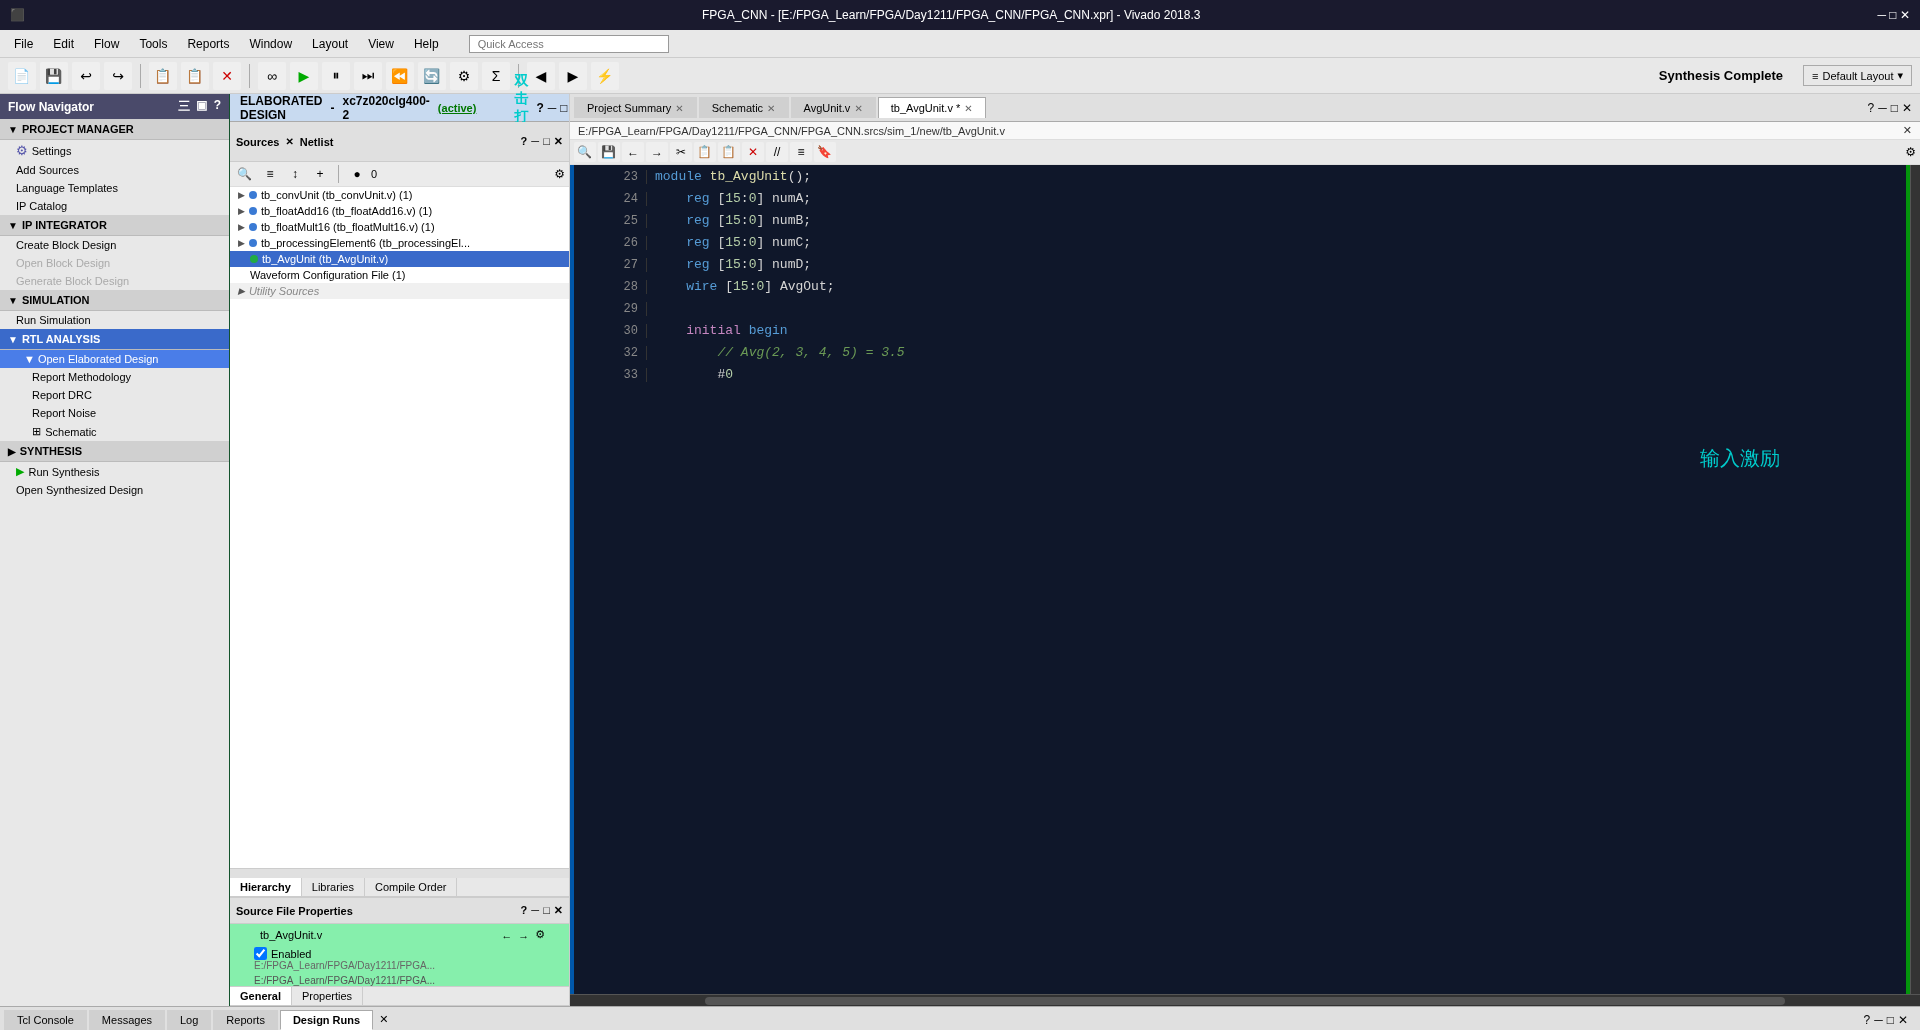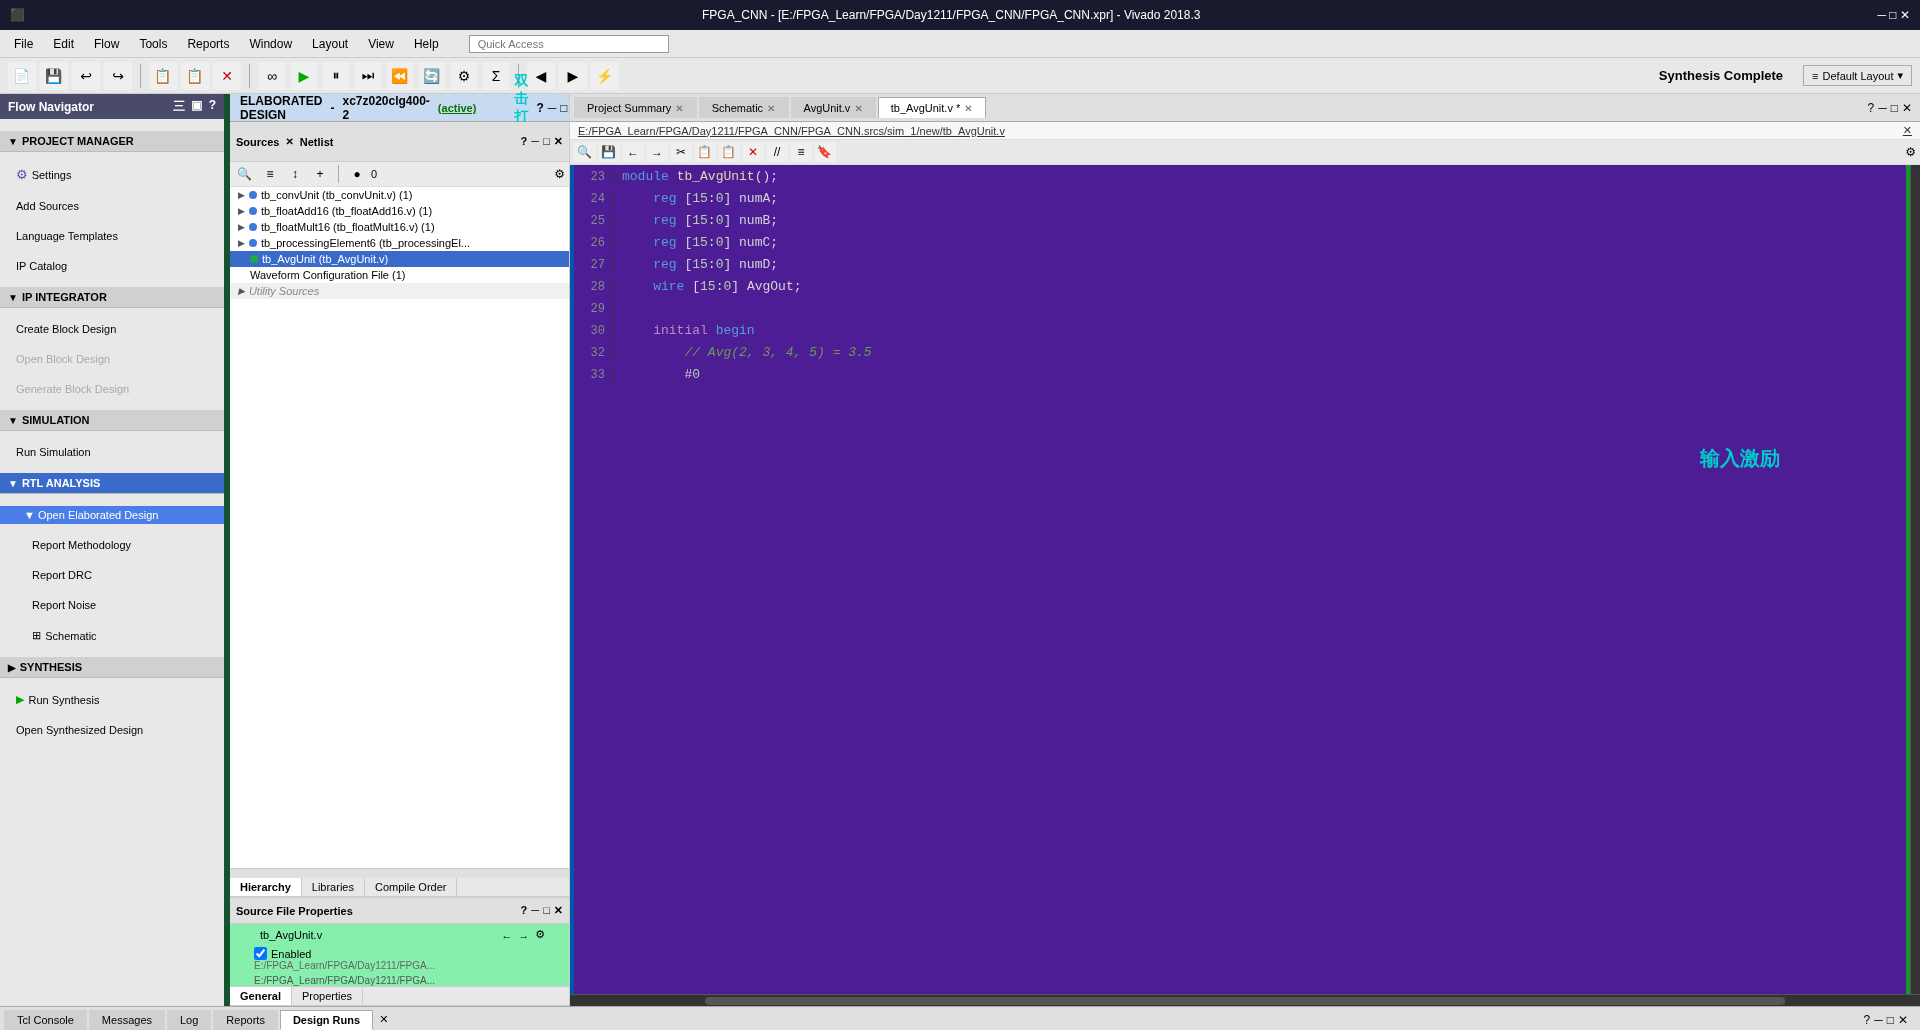--- a/index.html
+++ b/index.html
@@ -62,25 +62,24 @@
     #main-layout {
       display: flex;
       height: calc(1030px - 30px - 28px - 36px - 24px);
     }
 
     
     #flow-nav {
       width: 230px;
       min-width: 230px;
       background: #e8e8e8;
-      border-right: 6px solid #14532d;
+      border-right: 1px solid #14532d;
       display: flex;
       flex-direction: column;
       overflow-y: auto;
-      gap: 12px;
     }
     #flow-nav-header {
       background: #4a4a6a;
       color: #fff;
       padding: 4px 8px;
       font-weight: bold;
       font-size: 12px;
       display: flex;
       align-items: center;
       justify-content: space-between;
@@ -289,37 +288,37 @@
     .editor-tab .close-x { font-size: 10px; cursor: pointer; color: #666; }
     #editor-path-bar {
       background: #f8f8f8;
       padding: 2px 8px;
       font-size: 11px;
       color: #333;
       border-bottom: 1px solid #ddd;
       display: flex;
       align-items: center;
       justify-content: space-between;
-      text-decoration: underline;
     }
     #editor-toolbar {
       background: #e8e8e8;
       padding: 2px 4px;
       display: flex;
       align-items: center;
       gap: 2px;
       border-bottom: 1px solid #ddd;
     }
     #code-area {
       flex: 1;
-      background: #4c1d95;
+      background: #0f172a;
       font-family: 'Consolas', 'Courier New', monospace;
       font-size: 13px;
       overflow: auto;
       position: relative;
+      padding-left: 33px;
     }
     .code-line {
       display: flex;
       min-height: 22px;
       align-items: baseline;
     }
     .line-num {
       color: #888;
       width: 36px;
       min-width: 36px;
@@ -333,21 +332,21 @@
     .line-content { color: #d4d4d4; white-space: pre; }
     .kw { color: #569cd6; }
     .kw2 { color: #c586c0; }
     .comment { color: #6a9955; font-style: italic; }
     .num-val { color: #b5cea8; }
     .module-name { color: #dcdcaa; }
     .annotation-label {
       position: absolute;
       color: #00cccc;
       font-size: 16px;
-      font-weight: bold;
+      font-weight: normal;
       font-family: Arial;
     }
 
     
     #bottom-panel {
       height: 160px;
       border-top: 1px solid #aaa;
       display: flex;
       flex-direction: column;
       background: #f8f8f8;

